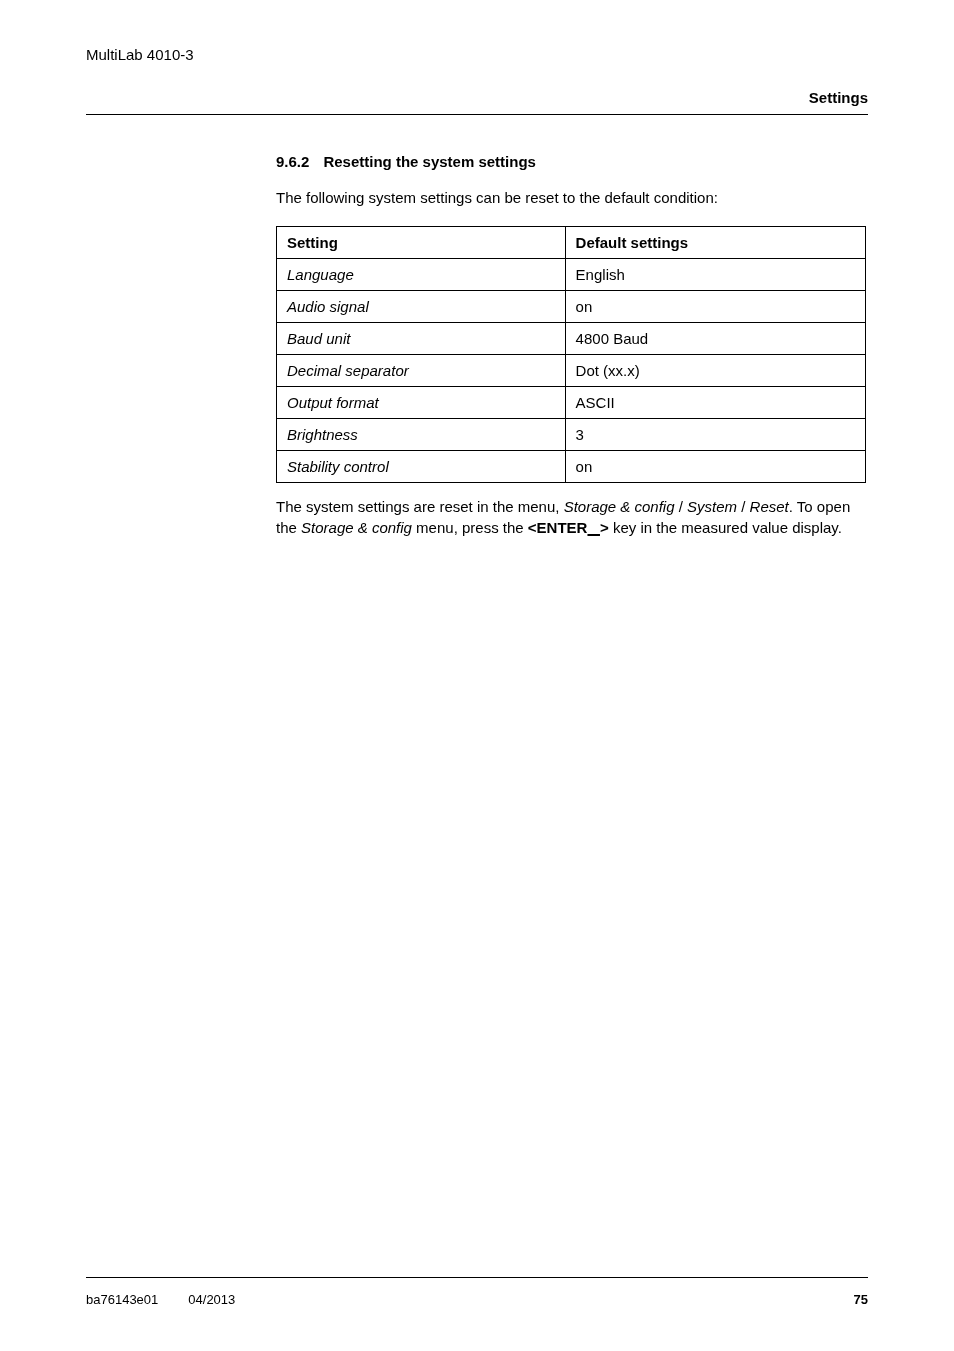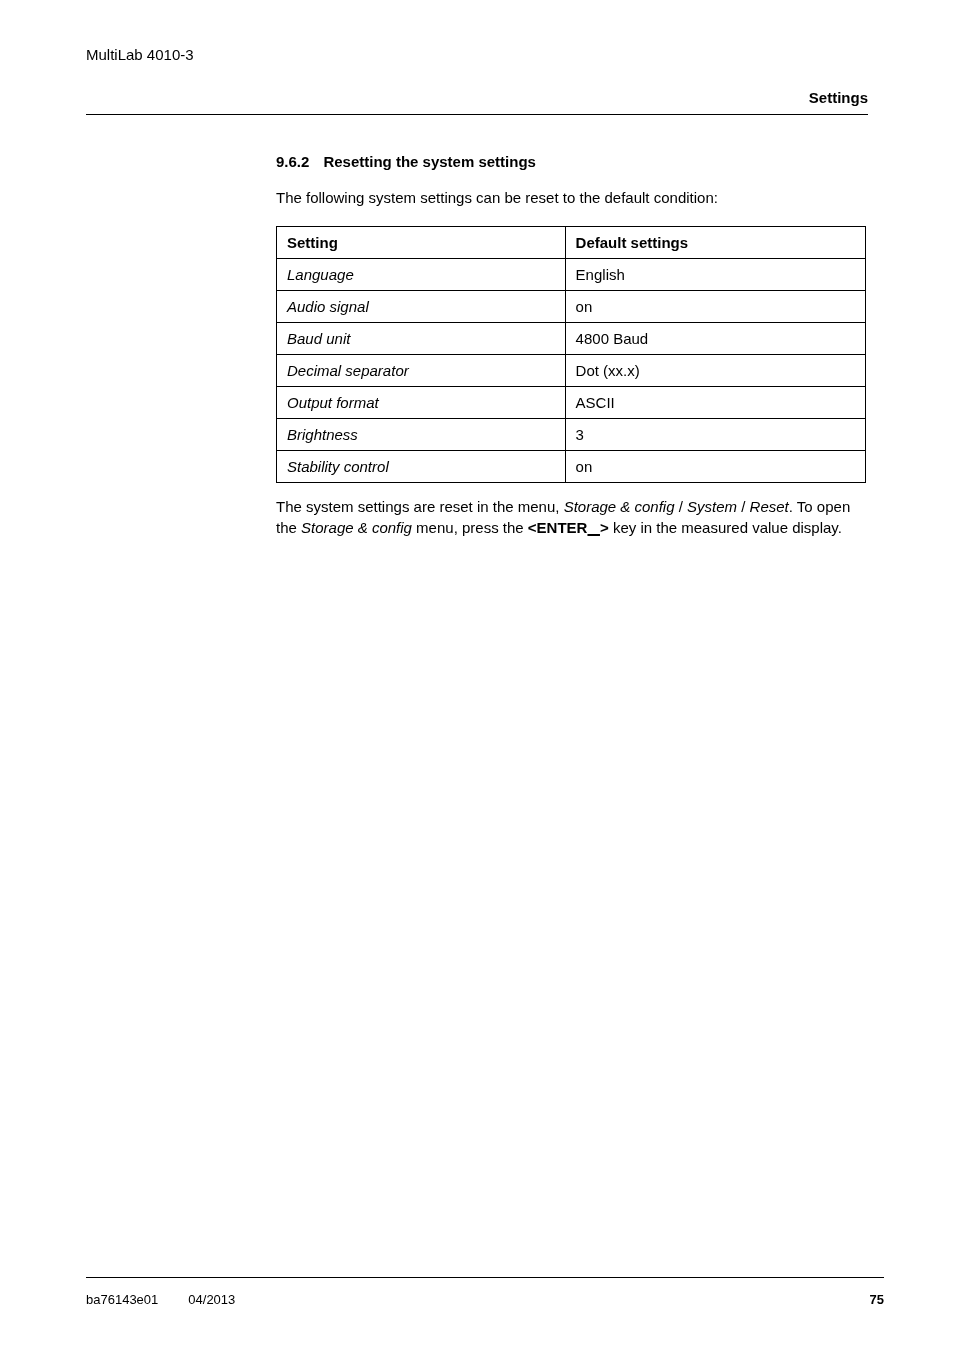--- a/index.html
+++ b/index.html
@@ -84,21 +84,21 @@
     .bold {
       font-weight: bold;
     }
     .underline-seg {
       text-decoration: underline;
       text-decoration-thickness: 1.5px;
     }
     .footer {
       position: absolute;
       left: 86px;
-      right: 70px;
+      right: 86px;
       bottom: 44px;
     }
     .footer-rule {
       border: none;
       border-top: 1px solid #000;
       margin-bottom: 14px;
     }
     .footer-row {
       display: flex;
       justify-content: space-between;

